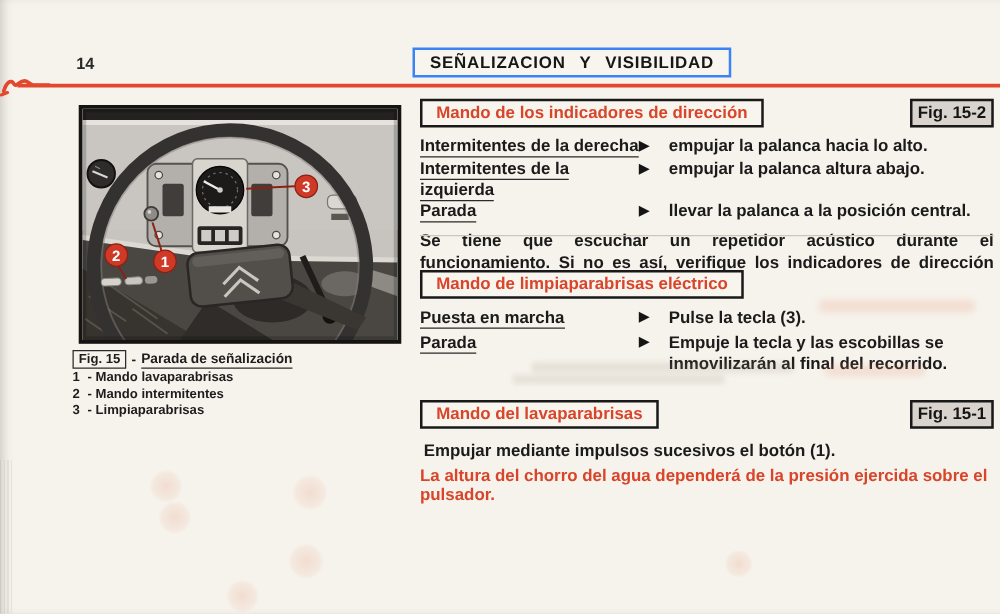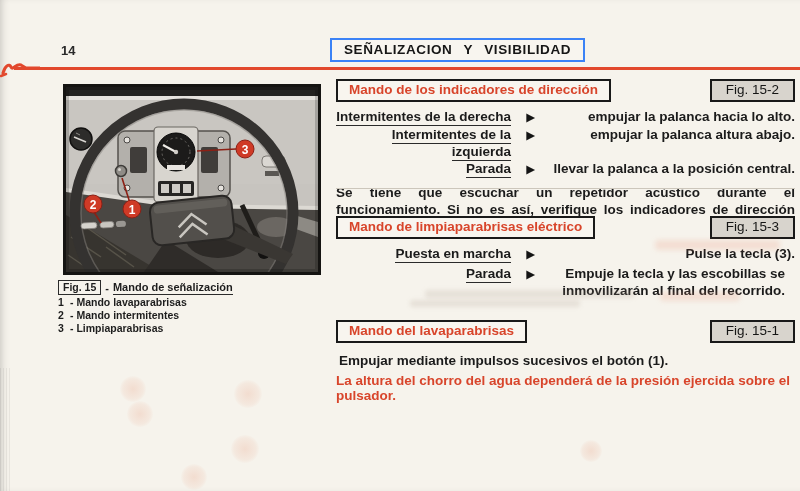--- a/index.html
+++ b/index.html
@@ -35,24 +35,24 @@
   .caption-items{margin-top:1px;font-size:10.5px;font-weight:700;line-height:13px;}
   .caption-items .num{display:inline-block;width:12px;}
   
   .sec{position:absolute;left:336px;width:459px;color:#1b1b1b;}
   .sec-head{display:flex;justify-content:space-between;align-items:flex-end;}
   .title-box{
     border:2px solid #191919;padding:1px 11px 3px;
     font-size:13.5px;font-weight:700;color:#d8452b;background:#f8f5ef;
   }
   .fig-box{
-    border:2px solid #191919;background:#d8d4cd;padding:1px 14px 3px;
-    font-size:13.5px;font-weight:400;color:#151515;
-  }
-  .rows{margin-top:7px;text-align:right;}
+    border:2px solid #191919;background:#d8d4cd;padding:1px 4px 3px;
+    font-size:13.5px;font-weight:700;color:#151515;
+  }
+  .rows{margin-top:7px;}
   .row{display:flex;align-items:flex-start;font-size:13.5px;font-weight:600;line-height:16.5px;margin-top:1px;}
   .row .lbl{width:175px;flex:none;}
   .row .lbl span{border-bottom:1.3px solid #2a2a2a;padding-bottom:1px;}
   .row .arr{width:24px;flex:none;font-size:11.5px;line-height:17px;color:#141414;}
   .row .txt{flex:1;}
   .note{margin-top:6px;font-size:13.5px;font-weight:600;line-height:17px;text-align:justify;}
   .plainline{font-size:13.5px;font-weight:600;margin-top:10px;margin-left:3px;}
   .redline{font-size:13.5px;font-weight:700;color:#d8452b;margin-top:5px;}
   .hr{position:absolute;left:336px;width:459px;height:1px;background:#ccc6bb;}
   
@@ -177,21 +177,21 @@
       </g>
 
       <rect x="1" y="1" width="250" height="183" fill="none" stroke="rgba(0,0,0,.18)" stroke-width="4"></rect>
     </svg>
   </div>
 
   <div class="caption">
     <div class="caption-line1">
       <span class="figref-small">Fig. 15</span>
       <span>-</span>
-      <span class="caption-title">Mando de señalización</span>
+      <span class="caption-title">Parada de señalización</span>
     </div>
     <div class="caption-items">
       <div><span class="num">1</span><span>-</span>&nbsp;<span>Mando lavaparabrisas</span></div>
       <div><span class="num">2</span><span>-</span>&nbsp;<span>Mando intermitentes</span></div>
       <div><span class="num">3</span><span>-</span>&nbsp;<span>Limpiaparabrisas</span></div>
     </div>
   </div>
 
   <div class="sec" style="top:79px;">
     <div class="sec-head">
@@ -216,21 +216,20 @@
       </div>
     </div>
     <div class="note">Se tiene que escuchar un repetidor acústico durante el funcionamiento. Si no es así, verifique los indicadores de dirección (Ver pág. 33).</div>
   </div>
 
   <div class="hr" style="top:188px;"></div>
 
   <div class="sec" style="top:216px;">
     <div class="sec-head">
       <span class="title-box">Mando de limpiaparabrisas eléctrico</span>
-      <span class="fig-box">Fig. 15-3</span>
     </div>
     <div class="rows">
       <div class="row">
         <span class="lbl"><span>Puesta en marcha</span></span>
         <span class="arr">▶</span>
         <span class="txt">Pulse la tecla (3).</span>
       </div>
       <div class="row" style="margin-top:3px;">
         <span class="lbl"><span>Parada</span></span>
         <span class="arr">▶</span>

